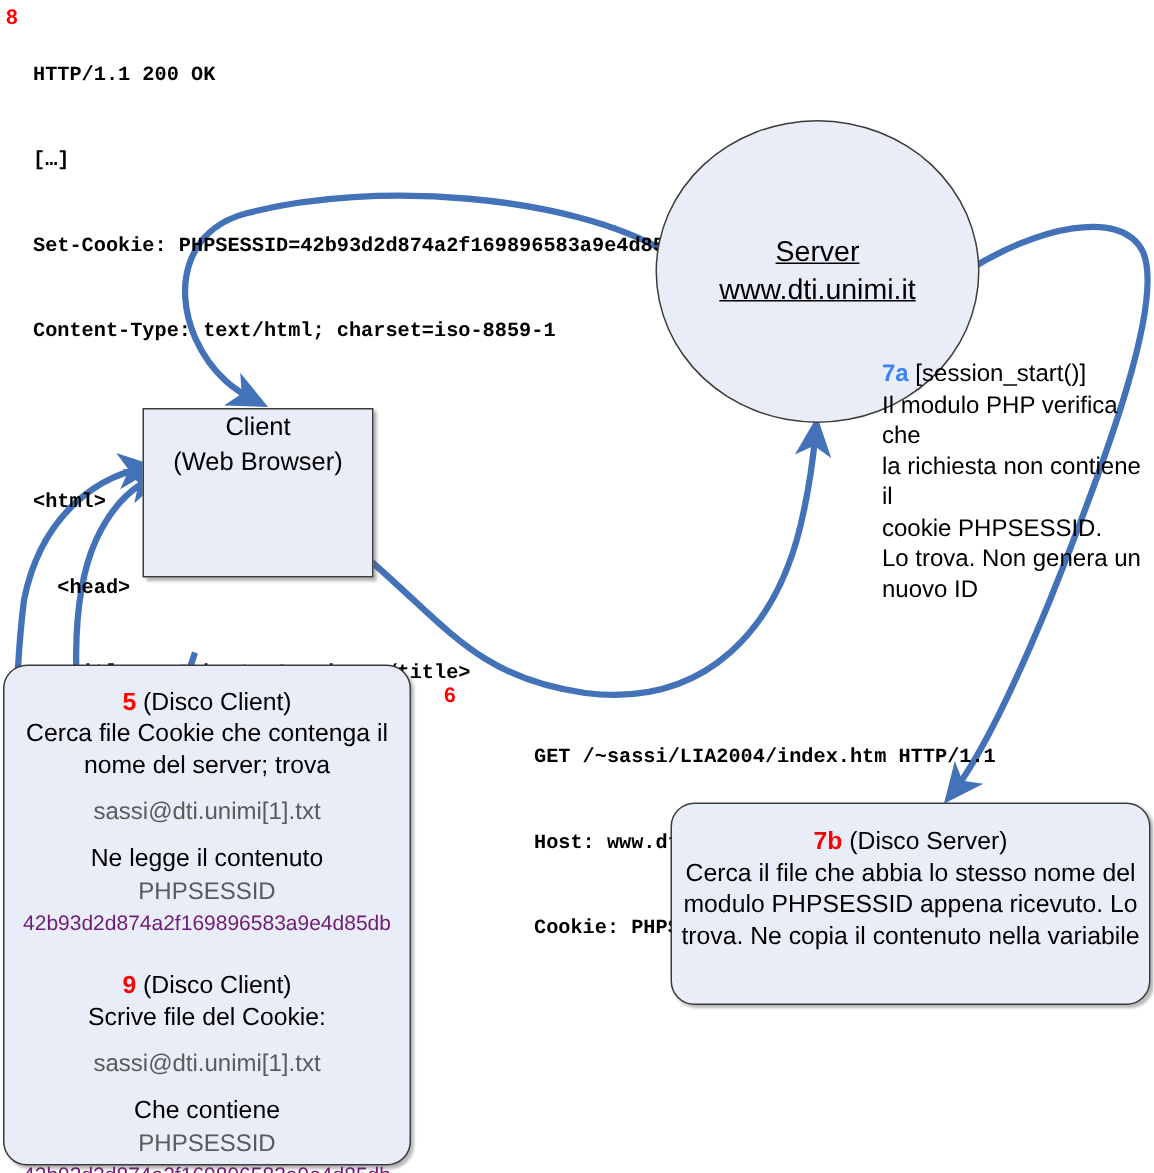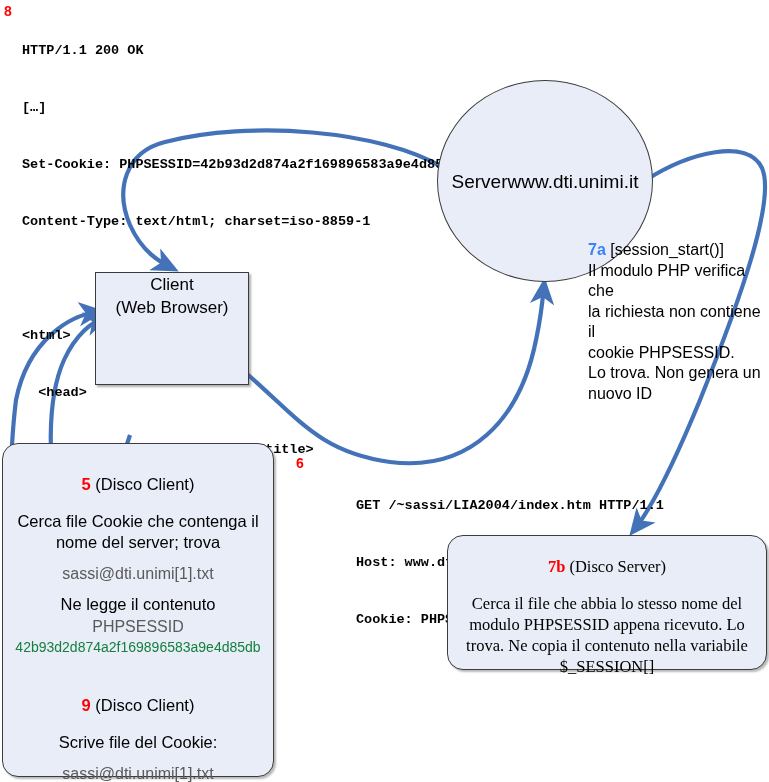--- a/index.html
+++ b/index.html
@@ -20,45 +20,45 @@
   #http-response{left:22px;top:3px;}
   #http-response .blank{display:block;height:19px;}
   #num-8{left:4px;top:3px;}
 
   #http-request{left:318px;top:458px;margin-left:38px;}
   #num-6{left:296px;top:455px;}
 
   
   #server-circle{position:absolute;left:437px;top:80px;width:214px;height:200px;
                  border-radius:50%;background:#e8edf7;border:1.2px solid #3c3c3c;
-                 display:flex;align-items:center;justify-content:center;
-                 font-size:19px;line-height:25px;}
+                 display:flex;flex-direction:column;align-items:center;justify-content:center;
+                 font-size:19px;line-height:25px;text-decoration:underline;}
 
   
   #client-box{position:absolute;left:95px;top:272px;width:152px;height:111px;
               background:#e8edf7;border:1.2px solid #3c3c3c;
               box-shadow:2px 2px 2px rgba(80,80,80,.45);
               display:flex;flex-direction:column;align-items:center;
               font-size:17px;line-height:23px;}
 
   
   .note-box{position:absolute;background:#e8edf7;border:1.2px solid #3c3c3c;
             border-radius:16px;box-shadow:2px 2px 2px rgba(80,80,80,.4);}
 
   #note-client{left:2px;top:443px;width:270px;height:332px;}
   #note-server{left:447px;top:535px;width:318px;height:133px;}
 
   .note-inner{padding:0;text-align:center;}
-  .n-title{font-size:16.5px;line-height:21px;margin:16px;}
+  .n-title{font-size:16.5px;line-height:21px;margin:0;}
   .n-title .num{color:#ff0000;font-weight:bold;}
   .n-line{font-size:16.5px;line-height:21px;margin:0;}
   .n-mono{font-family:Liberation Sans, sans-serif;
           font-size:16px;line-height:23px;color:#5a5a5a;margin:0;}
   .n-mono-small{font-family:"Liberation Sans",sans-serif;font-size:14px;
-                line-height:19px;color:#15803d;margin:0;}
+                line-height:19px;color:#701a75;margin:0;}
   .n-gap{height:9px;}
 
   
   #note-7a{position:absolute;left:588px;top:240px;width:180px;
            font-size:16px;line-height:20.5px;text-align:left;}
   #note-7a .num{color:#3b82f6;font-weight:bold;}
 </style>
 </head>
 <body>
 
@@ -148,24 +148,23 @@
       <div class="n-gap"></div>
       <p class="n-mono">sassi@dti.unimi[1].txt</p>
       <div class="n-gap"></div>
       <p class="n-line">Che contiene</p>
       <p class="n-mono">PHPSESSID</p>
       <p class="n-mono-small">42b93d2d874a2f169896583a9e4d85db</p>
     </div>
   </div>
 
   <div class="note-box" id="note-server">
-    <div class="note-inner" style="padding-top:4px;font-family:Liberation Serif, serif;">
+    <div class="note-inner" style="padding-top:15px;">
       <p class="n-title">
         <span class="num">7b</span><span> (Disco Server)</span>
       </p>
       <p class="n-line">Cerca il file che abbia lo stesso nome del</p>
       <p class="n-line">modulo PHPSESSID appena ricevuto. Lo</p>
       <p class="n-line">trova. Ne copia il contenuto nella variabile</p>
-      <p class="n-line">$_SESSION[]</p>
     </div>
   </div>
 
 </div>
 
 </body></html>

